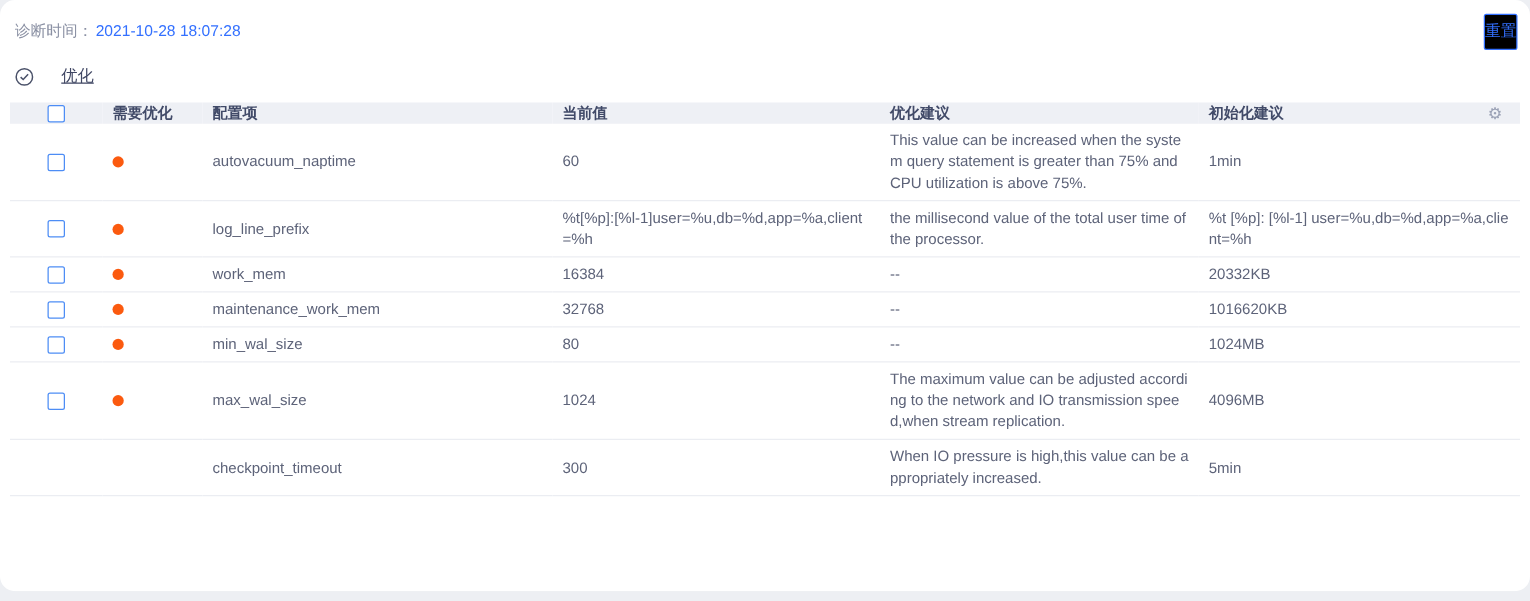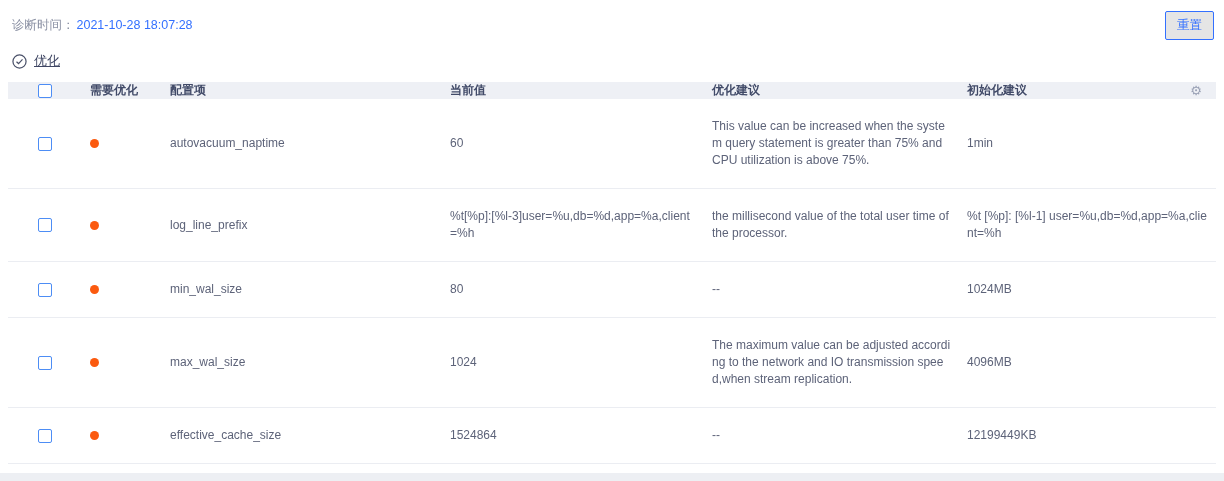--- a/index.html
+++ b/index.html
@@ -1,51 +1,51 @@
 <!DOCTYPE html>
 <html><head>
 <meta charset="utf-8">
 <style>
   * { margin: 0; padding: 0; box-sizing: border-box; }
   html, body { background: #edeff3; }
   body { font-family: "Liberation Sans", "DejaVu Sans", sans-serif; }
   .page {
-    width: 1224px; height: 473px; background: #ffffff; overflow: hidden;
+    width: 1224px; height: 473px; background: #ffffff; overflow: hidden; border-radius: 12px;
   }
   
   .topbar {
     display: flex; justify-content: space-between; align-items: center;
     padding: 10px 10px 0 12px; height: 40px;
   }
   .diag-time { font-size: 12.5px; color: #8a90a3; }
   .diag-time .time-value { color: #3370ff; margin-left: 2px; }
   .btn-group { display: flex; gap: 10px; padding-right: 0px; }
   .btn {
-    height: 29px; padding: 0 11px; background: #e5e5e5;
+    height: 29px; padding: 0 0; background: #000000;
     border: 1px solid #3370ff; border-radius: 2px;
     color: #3370ff; font-size: 12.5px; cursor: pointer;
     font-family: inherit; line-height: 27px;
   }
   
   .section-title {
-    display: flex; align-items: center; gap: 7px;
+    display: flex; align-items: center; gap: 22px;
     padding: 12px 12px 10px 12px; font-size: 13px; color: #3f4663; text-decoration: underline;
   }
   .section-title svg { display: block; }
   
   table {
     margin: 2px 8px 0 8px; width: 1208px;
     border-collapse: collapse; table-layout: fixed;
   }
   thead th {
     background: #eef0f5; height: 16px; font-size: 12px; font-weight: bold;
     color: #414a68; text-align: left; padding: 0 8px; white-space: nowrap;
   }
   tbody td {
-    border-bottom: 1px solid #ebedf2; padding: 19px 8px; height: 28px;
+    border-bottom: 1px solid #ebedf2; padding: 5px 8px; height: 28px;
     font-size: 12px; color: #5d6379; vertical-align: middle;
     word-break: break-all; line-height: 17px;
   }
   .col-sel { text-align: center; }
   .checkbox {
     display: inline-block; width: 14px; height: 14px; background: #fff;
     border: 1px solid #4d8df5; border-radius: 2px; vertical-align: middle;
     cursor: pointer;
   }
   .dot {
@@ -106,49 +106,57 @@
     <td><span class="dot"></span></td>
     <td>autovacuum_naptime</td>
     <td>60</td>
     <td>This value can be increased when the system query statement is greater than 75% and CPU utilization is above 75%.</td>
     <td colspan="2">1min</td>
   </tr>
         <tr>
     <td class="col-sel"><span class="checkbox"></span></td>
     <td><span class="dot"></span></td>
     <td>log_line_prefix</td>
-    <td>%t[%p]:[%l-3]user=%u,db=%d,app=%a,client=%h</td>
+    <td>%t[%p]:[%l-1]user=%u,db=%d,app=%a,client=%h</td>
     <td>the millisecond value of the total user time of the processor.</td>
     <td colspan="2">%t [%p]: [%l-1] user=%u,db=%d,app=%a,client=%h</td>
+  </tr>
+        <tr>
+    <td class="col-sel"><span class="checkbox"></span></td>
+    <td><span class="dot"></span></td>
+    <td>work_mem</td>
+    <td>16384</td>
+    <td>--</td>
+    <td colspan="2">20332KB</td>
+  </tr>
+        <tr>
+    <td class="col-sel"><span class="checkbox"></span></td>
+    <td><span class="dot"></span></td>
+    <td>maintenance_work_mem</td>
+    <td>32768</td>
+    <td>--</td>
+    <td colspan="2">1016620KB</td>
   </tr>
         <tr>
     <td class="col-sel"><span class="checkbox"></span></td>
     <td><span class="dot"></span></td>
     <td>min_wal_size</td>
     <td>80</td>
     <td>--</td>
     <td colspan="2">1024MB</td>
   </tr>
         <tr>
     <td class="col-sel"><span class="checkbox"></span></td>
     <td><span class="dot"></span></td>
     <td>max_wal_size</td>
     <td>1024</td>
     <td>The maximum value can be adjusted according to the network and IO transmission speed,when stream replication.</td>
     <td colspan="2">4096MB</td>
   </tr>
         <tr>
-    <td class="col-sel"><span class="checkbox"></span></td>
-    <td><span class="dot"></span></td>
-    <td>effective_cache_size</td>
-    <td>1524864</td>
-    <td>--</td>
-    <td colspan="2">12199449KB</td>
-  </tr>
-        <tr>
     <td class="col-sel"></td>
     <td></td>
     <td>checkpoint_timeout</td>
     <td>300</td>
     <td>When IO pressure is high,this value can be appropriately increased.</td>
     <td colspan="2">5min</td>
   </tr>
       </tbody>
   </table>
 

